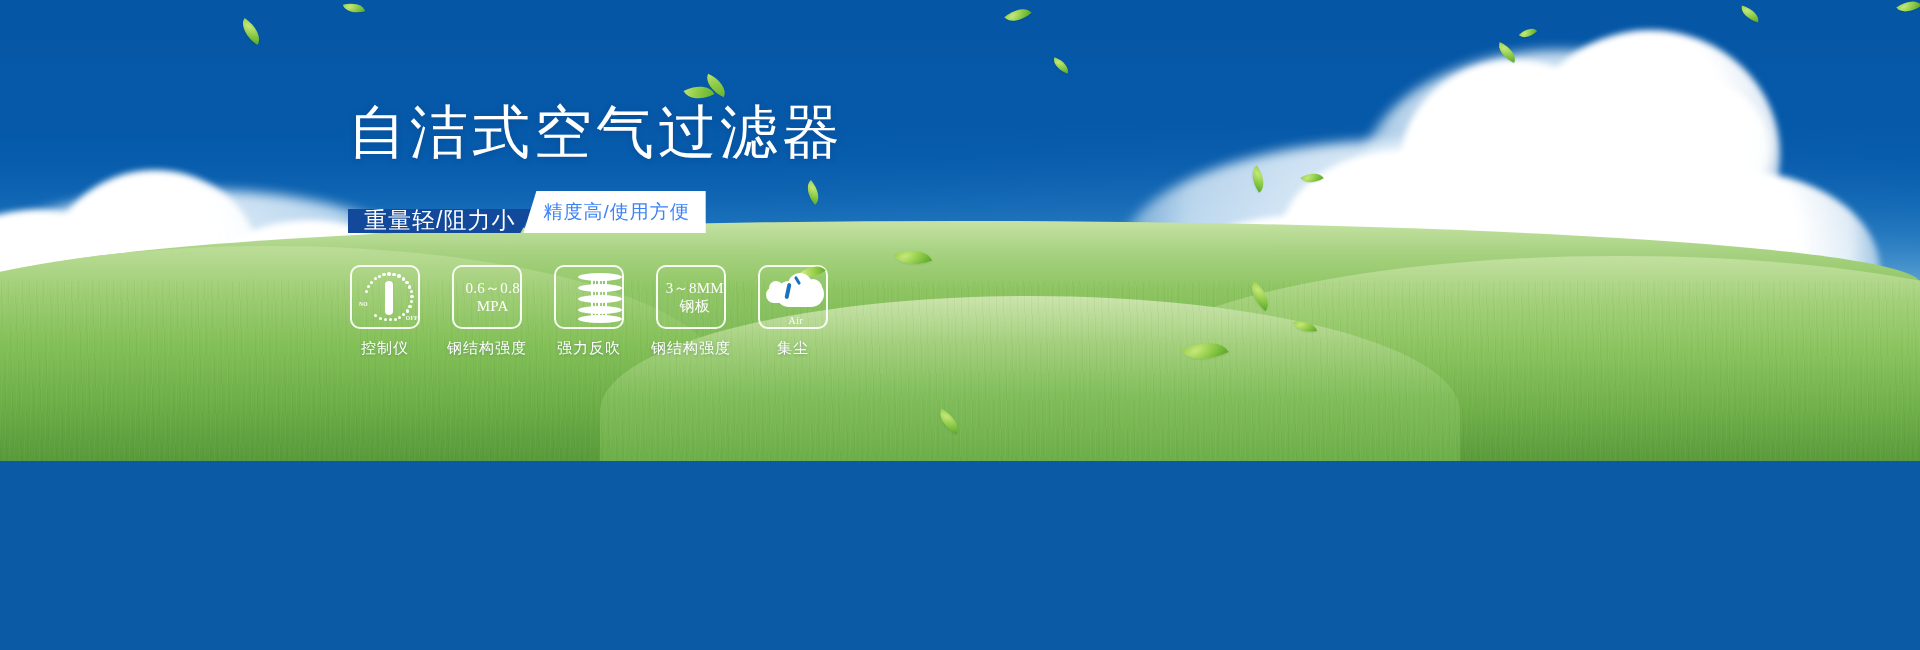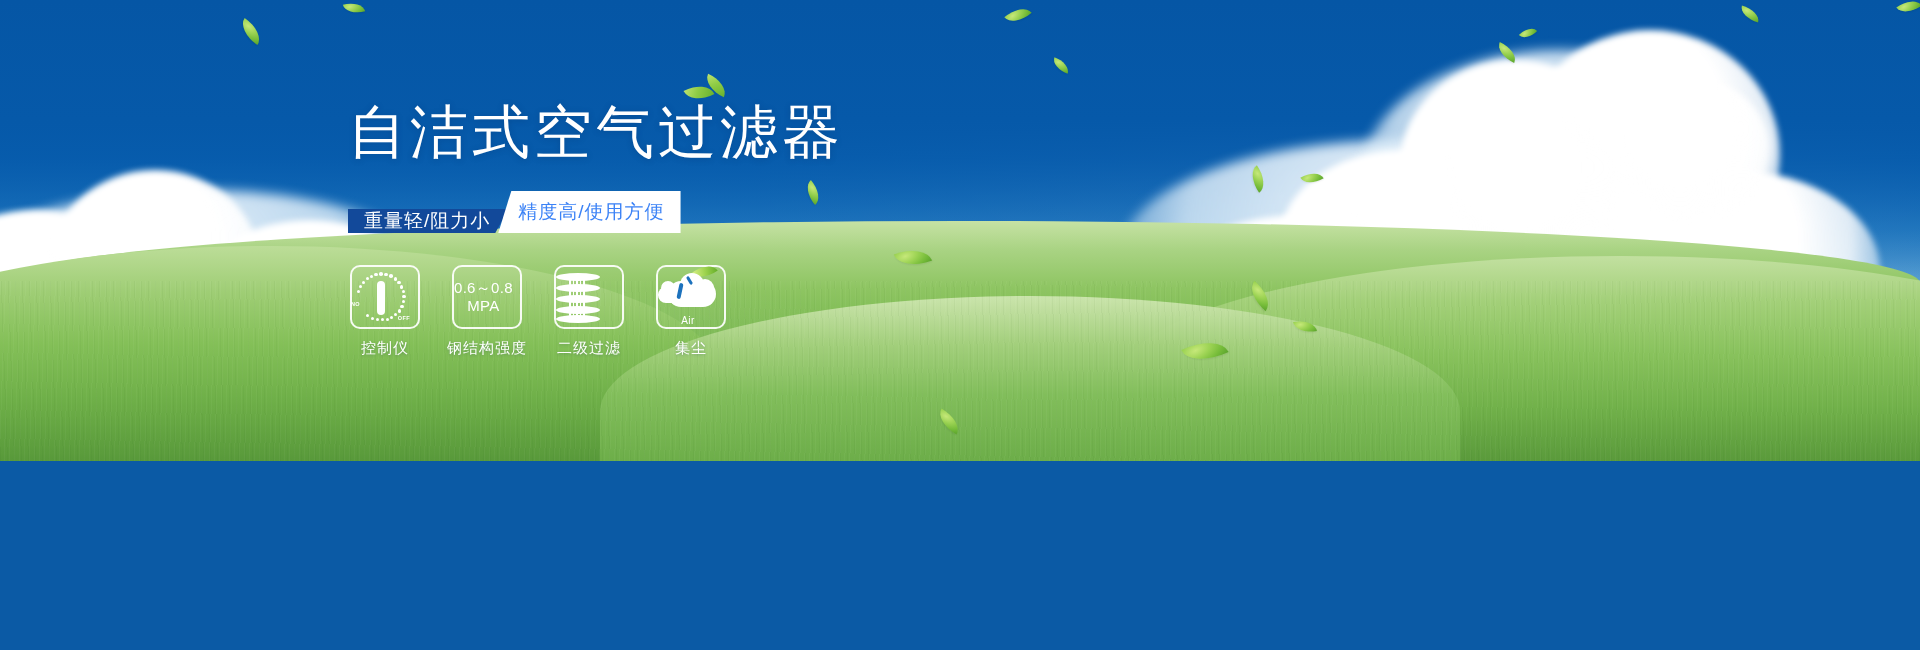--- a/index.html
+++ b/index.html
@@ -122,21 +122,21 @@
     pointer-events:none;
   }
   .title-leaf1 { width:26px; height:17px; left:338px; top:-16px; transform:rotate(-28deg); }
   .title-leaf2 { width:24px; height:15px; left:356px; top:-22px; transform:rotate(24deg); }
 
   
   .badges { display:flex; margin-top:26px; height:42px; width:322px; }
   .badge-dark {
     background:#12499a;
     color:#ffffff;
-    font-size:19px;
+    font-size:23px;
     letter-spacing:1px;
     display:flex; align-items:center; justify-content:center;
     padding:0 18px 0 16px;
     clip-path:polygon(0 0, 100% 0, calc(100% - 13px) 100%, 0 100%);
     flex:0 0 auto;
     margin-top:18px;
   }
   .badge-light {
     background:#ffffff;
     color:#3b82f6;
@@ -153,25 +153,26 @@
   .features {
     display:flex;
     margin-top:32px;
     gap:28px;
   }
   .feature { width:74px; display:flex; flex-direction:column; align-items:center; }
   .feature-box {
     width:70px; height:64px;
     border:2px solid rgba(255,255,255,0.92);
     border-radius:10px;
-    display:flex; align-items:center; justify-content:flex-start;
+    display:flex; align-items:center; justify-content:flex-end;
     color:#ffffff;
     text-align:center;
     position:relative;
     background:rgba(255,255,255,0.02);
+    font-family:Liberation Serif, serif;
   }
   .feature-text { font-size:15px; line-height:1.2; letter-spacing:0.3px; white-space:nowrap; }
   .feature-label {
     margin-top:10px;
     font-size:15px;
     color:#ffffff;
     letter-spacing:1px;
     white-space:nowrap;
     text-shadow:0 1px 3px rgba(0,40,90,0.25);
   }
@@ -365,23 +366,32 @@
         <div class="feature-box">
           <div class="coil">
             <div class="core"></div>
             <div class="ring" style="top:1px;"></div>
             <div class="ring" style="top:12px;"></div>
             <div class="ring" style="top:23px;"></div>
             <div class="ring" style="top:34px;"></div>
             <div class="ring" style="top:43px;"></div>
           </div>
         </div>
-        <div class="feature-label">二级过滤</div>
+        <div class="feature-label">强力反吹</div>
       </div>
 
+      <div class="feature">
+        <div class="feature-box">
+          <div class="feature-text">
+            <div>3～8MM</div>
+            <div>钢板</div>
+          </div>
+        </div>
+        <div class="feature-label">钢结构强度</div>
+      </div>
 
       <div class="feature">
         <div class="feature-box">
           <div class="cloudicon">
             <div class="cleaf"></div>
             <div class="big"></div>
             <div class="bump1"></div>
             <div class="bump2"></div>
             <div class="sm"></div>
             <div class="smb"></div>

